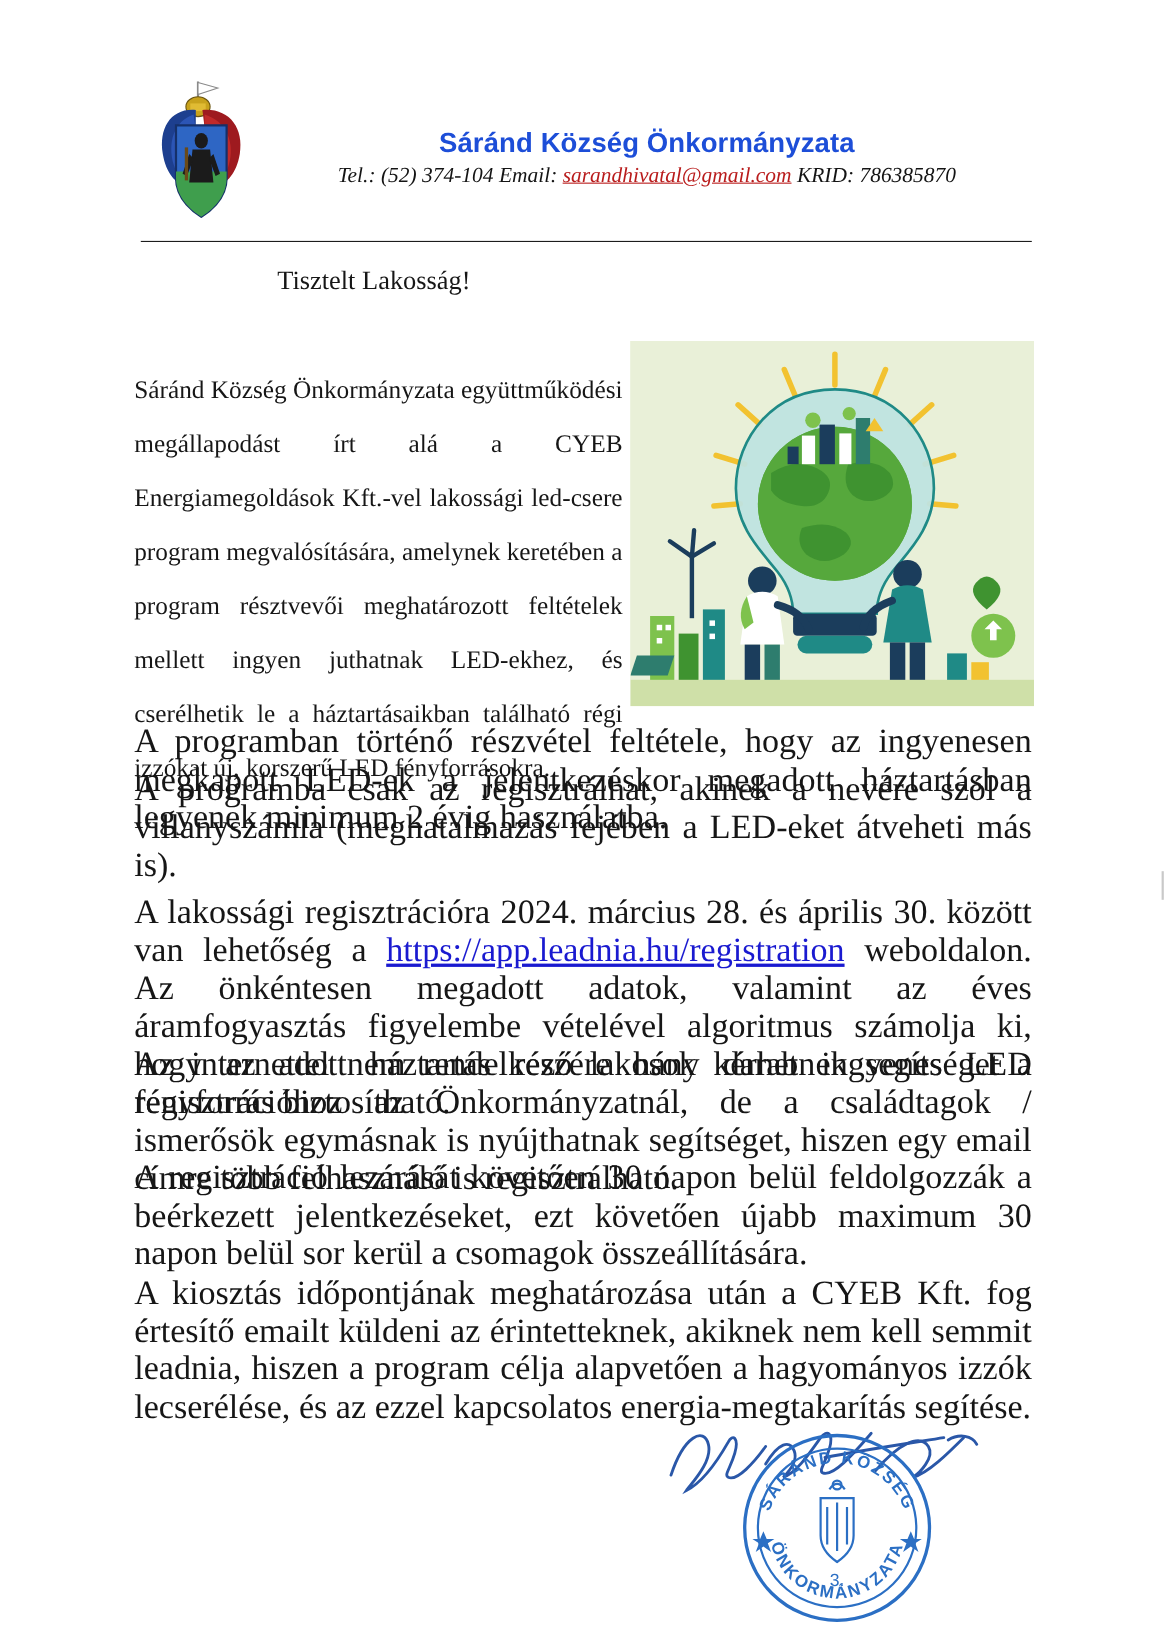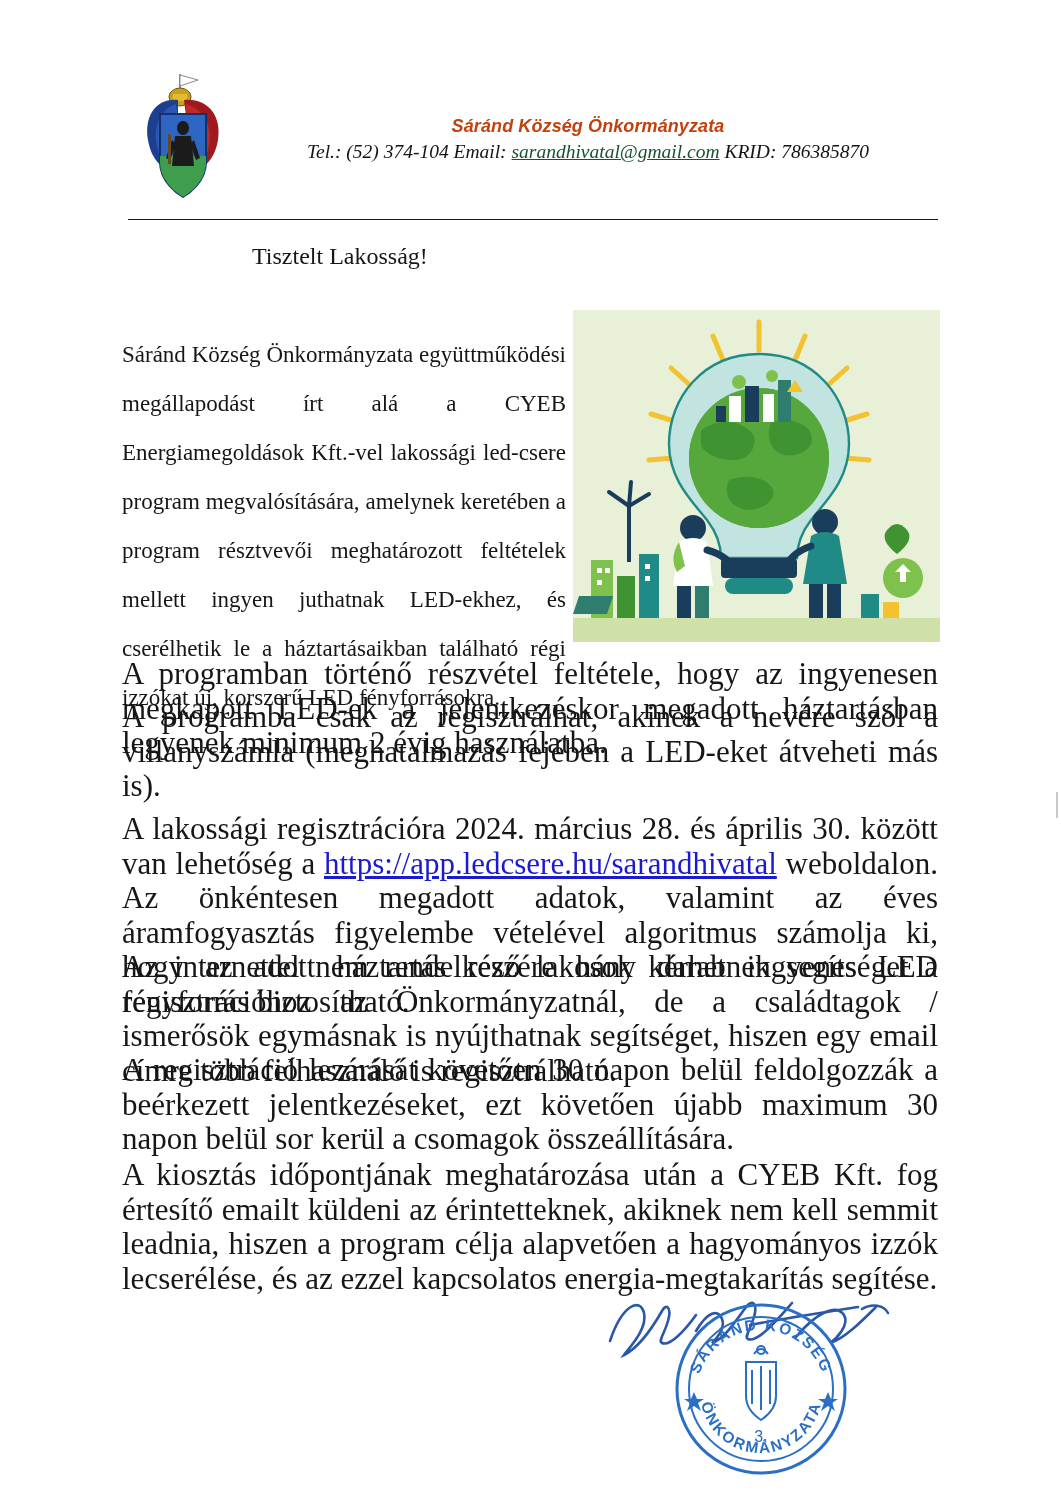--- a/index.html
+++ b/index.html
@@ -38,40 +38,39 @@
   .head-text {
     position: absolute;
     left: 110px;
     top: 54px;
     width: 700px;
     text-align: center;
   }
   .org-name {
     font-family: "Liberation Sans", sans-serif;
     font-weight: bold;
-    font-size: 18px;
+    font-size: 25px;
     letter-spacing: 0.1px;
-    color: #c2410c;
-    font-style: italic;
+    color: #1d4ed8;
   }
   .org-addr {
     font-style: italic;
     font-size: 19px;
     margin-top: 3px;
     color: #141414;
   }
   .org-contact {
     font-style: italic;
     font-size: 19.5px;
     margin-top: 4px;
     color: #141414;
     white-space: nowrap;
   }
   .org-contact .mail-link {
-    color: #14532d;
+    color: #b91c1c;
     text-decoration: underline;
     font-style: italic;
   }
   .org-contact .krid {
     font-style: italic;
   }
 
   .hr {
     position: absolute;
     left: 128px;
@@ -308,21 +307,21 @@
       </g>
 
       <rect x="0" y="308" width="367" height="24" fill="#cfe0a8"></rect>
     </svg>
   </div>
 
   <div class="para p1">A programban történő részvétel feltétele, hogy az ingyenesen megkapott LED-ek a jelentkezéskor megadott háztartásban legyenek minimum 2 évig használatba.</div>
   <div class="para p2">A programba csak az regisztrálhat, akinek a nevére szól a villanyszámla (meghatalmazás fejében a LED-eket átveheti más is).</div>
 
   <div class="para p3">
-    <span>A lakossági regisztrációra 2024. március 28. és április 30. között van lehetőség a </span><span class="weblink">https://app.ledcsere.hu/sarandhivatal</span><span> weboldalon. Az önkéntesen megadott adatok, valamint az éves áramfogyasztás figyelembe vételével algoritmus számolja ki, hogy az adott háztartás részére hány darab ingyenes LED fényforrás biztosítható.</span>
+    <span>A lakossági regisztrációra 2024. március 28. és április 30. között van lehetőség a </span><span class="weblink">https://app.leadnia.hu/registration</span><span> weboldalon. Az önkéntesen megadott adatok, valamint az éves áramfogyasztás figyelembe vételével algoritmus számolja ki, hogy az adott háztartás részére hány darab ingyenes LED fényforrás biztosítható.</span>
   </div>
 
   <div class="para p4">Az internettel nem rendelkező lakosok kérhetnek segítséget a regisztrációhoz az Önkormányzatnál, de a családtagok / ismerősök egymásnak is nyújthatnak segítséget, hiszen egy email címre több felhasználó is regisztrálható.</div>
   <div class="para p5">A regisztráció lezárását követően 30 napon belül feldolgozzák a beérkezett jelentkezéseket, ezt követően újabb maximum 30 napon belül sor kerül a csomagok összeállítására.</div>
   <div class="para p6 last-line-left">A kiosztás időpontjának meghatározása után a CYEB Kft. fog értesítő emailt küldeni az érintetteknek, akiknek nem kell semmit leadnia, hiszen a program célja alapvetően a hagyományos izzók lecserélése, és az ezzel kapcsolatos energia-megtakarítás segítése.</div>
 
   <div class="signature">
     <svg width="300" height="90" viewBox="0 0 300 90">
       <g fill="none" stroke="#2a57a8" stroke-width="2.6" stroke-linecap="round">
         <path d="M10 56 C22 20 40 12 44 28 C48 44 28 64 24 70 C40 62 54 40 62 26 C66 18 72 22 68 36 C64 50 58 56 62 58 C70 62 86 44 96 30"></path>

